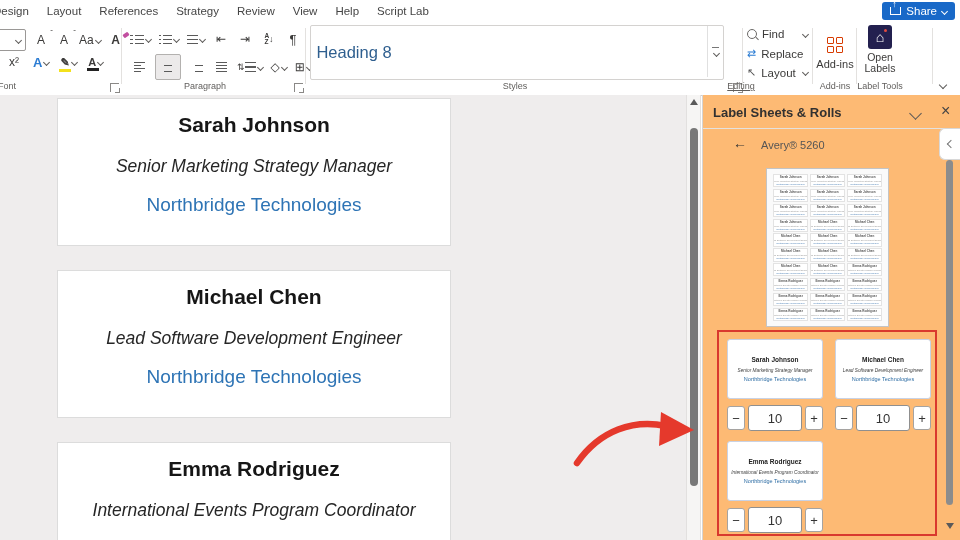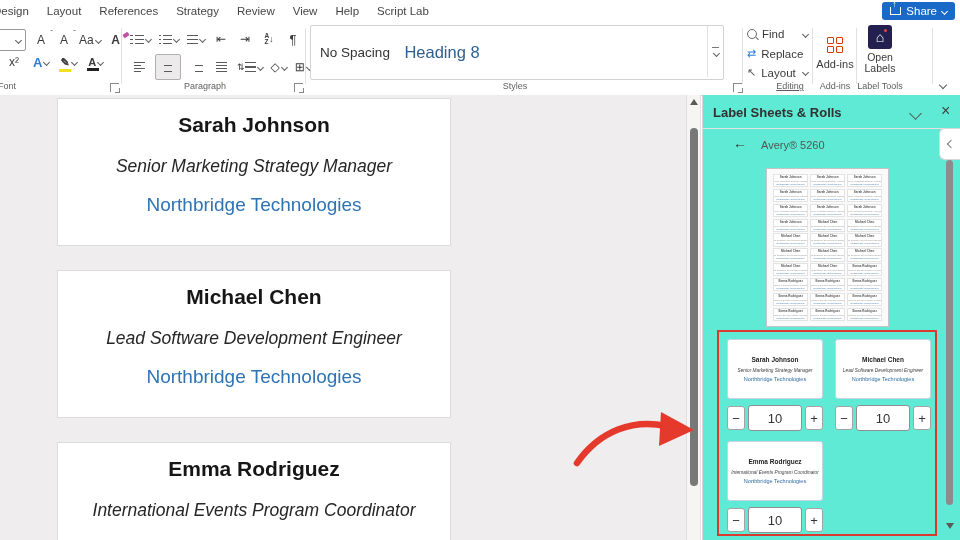--- a/index.html
+++ b/index.html
@@ -80,21 +80,21 @@
   .doc-card{height:148px;background:#fff;border:1px solid #dcdcdc;display:flex;flex-direction:column;align-items:center;padding-top:14px;box-sizing:border-box;}
   .doc-name{font-size:21px;font-weight:bold;color:#161616;margin-bottom:19px;}
   .doc-title{font-size:17.5px;font-style:italic;color:#262626;margin-bottom:17px;}
   .doc-company{font-size:19px;color:#2E74B5;}
 
   .vscroll{position:absolute;left:686px;top:95px;width:15px;height:445px;background:#f6f5f4;border-left:1px solid #e2e0df;border-right:1px solid #e2e0df;box-sizing:border-box;}
   .tri-up{position:absolute;left:690px;top:99px;width:0;height:0;border-left:4px solid transparent;border-right:4px solid transparent;border-bottom:6px solid #5a5a5a;}
   .thumb{position:absolute;left:690px;top:128px;width:8px;height:358px;background:#787878;border-radius:4px;}
 
   
-  .panel{position:absolute;left:702px;top:95px;width:258px;height:445px;background:#5eead4;border-left:1px solid #d6d4d2;box-sizing:border-box;}
+  .panel{position:absolute;left:702px;top:95px;width:258px;height:445px;background:#fdba74;border-left:1px solid #d6d4d2;box-sizing:border-box;}
   .panel-title{position:absolute;left:10px;top:10px;font-size:13px;font-weight:600;color:#323130;}
   .panel-chev{position:absolute;left:208px;top:14px;width:8px;height:8px;border-right:1.5px solid #555;border-bottom:1.5px solid #555;transform:rotate(45deg);}
   .panel-close{position:absolute;left:238px;top:5px;font-size:16px;color:#444;line-height:22px;}
   .panel-div{position:absolute;left:0;top:33px;width:258px;height:1px;background:#e3e1df;}
   .back-arrow{position:absolute;left:30px;top:40px;font-size:14px;color:#333;}
   .product{position:absolute;left:58px;top:44px;font-size:11px;color:#555;}
   .collapse-tab{position:absolute;left:236px;top:33px;width:22px;height:30px;background:#fff;border:1px solid #d8d8d8;border-right:none;border-radius:6px 0 0 6px;display:flex;align-items:center;justify-content:center;z-index:3;}
   .collapse-tab .chev{border-color:#777;}
 
   .sheet{position:absolute;left:63px;top:73px;width:123px;height:159px;background:#fafafa;border:1px solid #c4c4c4;box-sizing:border-box;padding:5px 6px;}
@@ -262,21 +262,20 @@
         </span>
       <span class="ib">
           <span>⊞</span>
           <span class="chev s"></span>
         </span>
     </div>
     <span class="gl" style="left:170px;width:70px;">Paragraph</span>
     <span class="dlg" style="left:294px;top:61px;"></span>
 
     <div class="gallery">
-      <div class="stitem st-nospace">No Spacing</div>
       <div class="stitem st-h2">Heading 8</div>
       <div class="gal-scroll">
           <i></i>
           <span class="chev s"></span>
         </div>
     </div>
     <span class="gl" style="left:480px;width:70px;">Styles</span>
     <span class="dlg" style="left:733px;top:61px;"></span>
 
     <div class="ed-row" style="top:6px;">
@@ -286,21 +285,21 @@
     </div>
     <div class="ed-row" style="top:25px;">
       <span style="color:#2b7cd3;font-size:11px;">⇄</span>
       <span>Replace</span>
     </div>
     <div class="ed-row" style="top:44px;">
       <span style="font-size:11px;color:#555;">↖</span>
       <span>Layout</span>
       <span class="chev s"></span>
     </div>
-    <span class="gl" style="left:760px;width:60px;text-decoration:underline;">Editing</span>
+    <span class="gl" style="left:711px;width:60px;text-decoration:underline;">Editing</span>
 
     <div class="addins-btn">
       <span class="grid4">
           <i></i>
           <i></i>
           <i></i>
           <i></i>
         </span>
       <span>Add-ins</span>
     </div>

